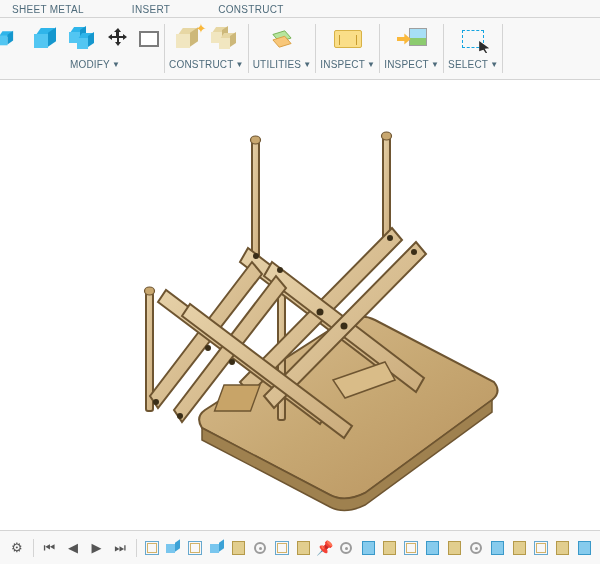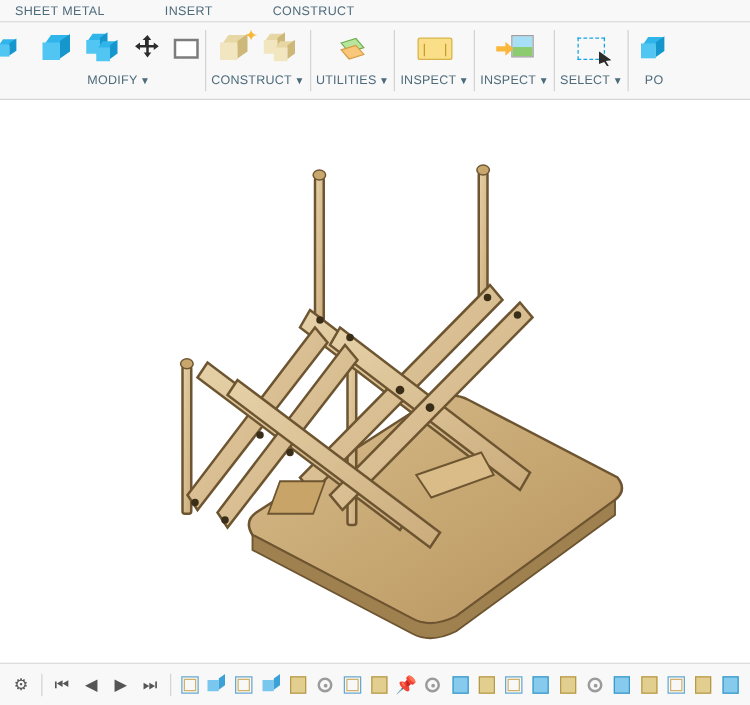--- a/index.html
+++ b/index.html
@@ -280,34 +280,20 @@
         </div>
     </div>
     <div class="lbl">
         <span>SELECT</span>
         <span class="dd">▼</span>
       </div>
   </div>
 
   <div class="sep"></div>
 
-  <div class="group">
-    <div class="icons">
-      <div class="ibox">
-          <div class="box3d blue" style="transform:scale(.85);">
-            <div class="top"></div>
-            <div class="front"></div>
-            <div class="side"></div>
-          </div>
-        </div>
-    </div>
-    <div class="lbl">
-        <span>PO</span>
-      </div>
-  </div>
 </div>
 
 <div class="viewport">
   <svg viewBox="0 0 600 450">
     <defs>
       <linearGradient id="wood" x1="0" y1="0" x2="1" y2="1">
         <stop offset="0" stop-color="#D9BD8F"></stop>
           <stop offset=".5" stop-color="#C7A873"></stop>
           <stop offset="1" stop-color="#B8935E"></stop>
       </linearGradient>

